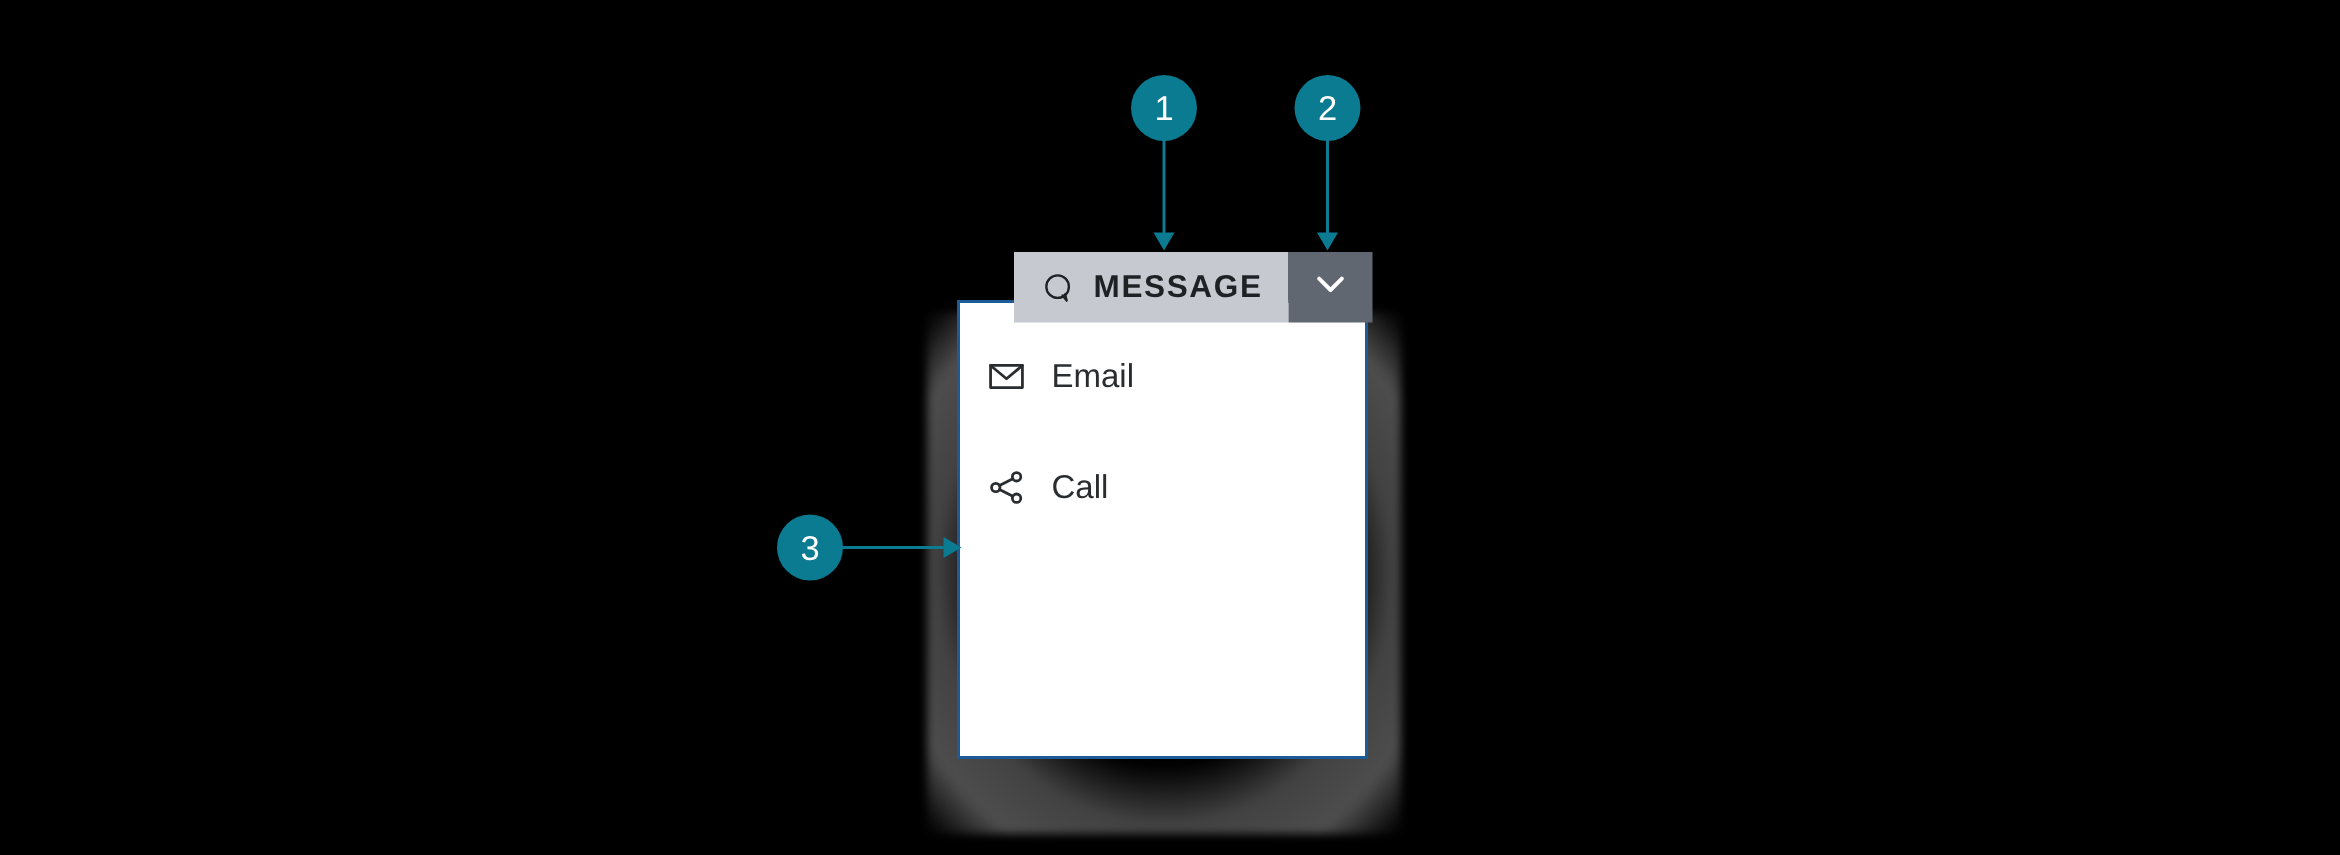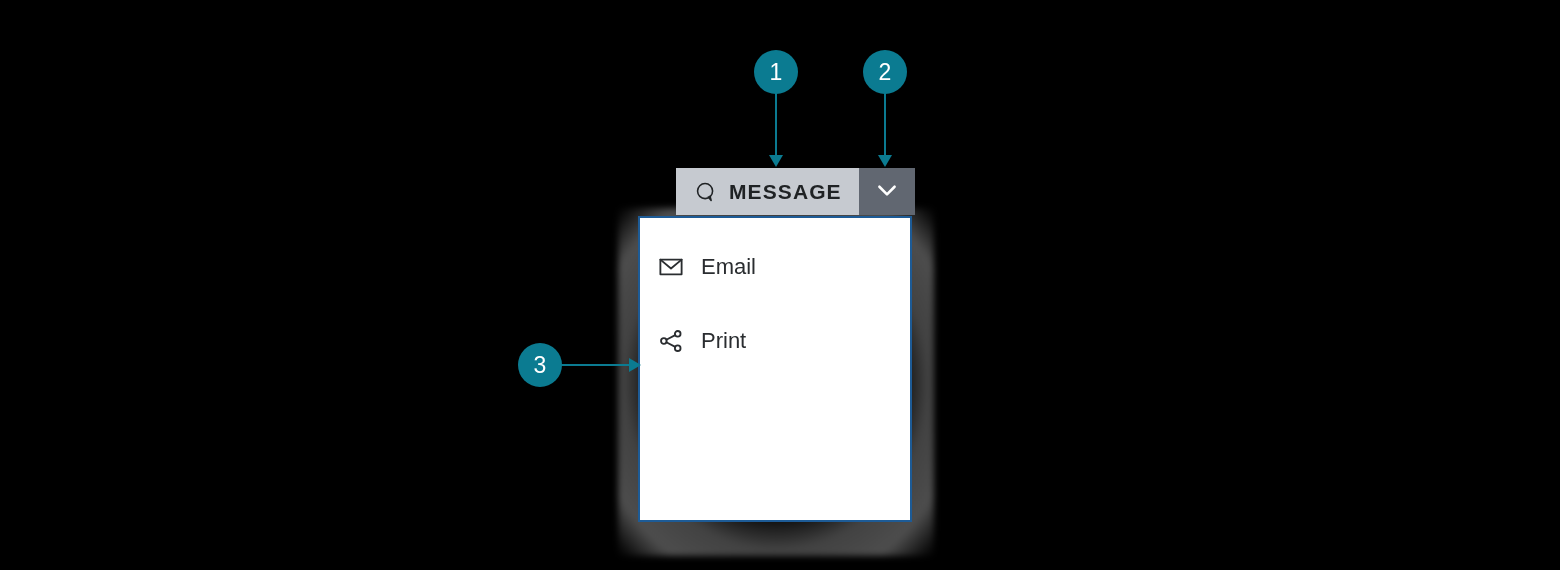--- a/index.html
+++ b/index.html
@@ -135,21 +135,21 @@
                 rgba(255,255,255,0.30) 84%,
                 rgba(255,255,255,0.06) 96%,
                 rgba(0,0,0,0) 100%);
     filter: blur(3px);
     z-index: 10;
     pointer-events: none;
   }
   .dropdown {
     position: absolute;
     left: 638px;
-    top: 216px;
+    top: 200px;
     width: 274px;
     height: 306px;
     background: #ffffff;
     border: 2px solid #1d5b96;
     box-sizing: border-box;
     z-index: 20;
   }
   .menu-list {
     list-style: none;
     margin: 0;
@@ -224,21 +224,21 @@
       <li class="menu-item">
         <span>
           <svg class="mi-icon" viewBox="0 0 24 24" fill="none" stroke="#2a2d30" stroke-width="1.7" stroke-linecap="round" stroke-linejoin="round">
             <circle cx="18.2" cy="5.4" r="2.6"></circle>
             <circle cx="5.4" cy="12" r="2.6"></circle>
             <circle cx="18.2" cy="18.6" r="2.6"></circle>
             <line x1="7.7" y1="10.8" x2="15.9" y2="6.6"></line>
             <line x1="7.7" y1="13.2" x2="15.9" y2="17.4"></line>
           </svg>
         </span>
-        <span class="mi-label">Print</span>
+        <span class="mi-label">Call</span>
       </li>
 
     </ul>
   </div>
 
   <div class="conn-v conn-1">
     <span class="head"></span>
   </div>
   <div class="conn-v conn-2">
     <span class="head"></span>

